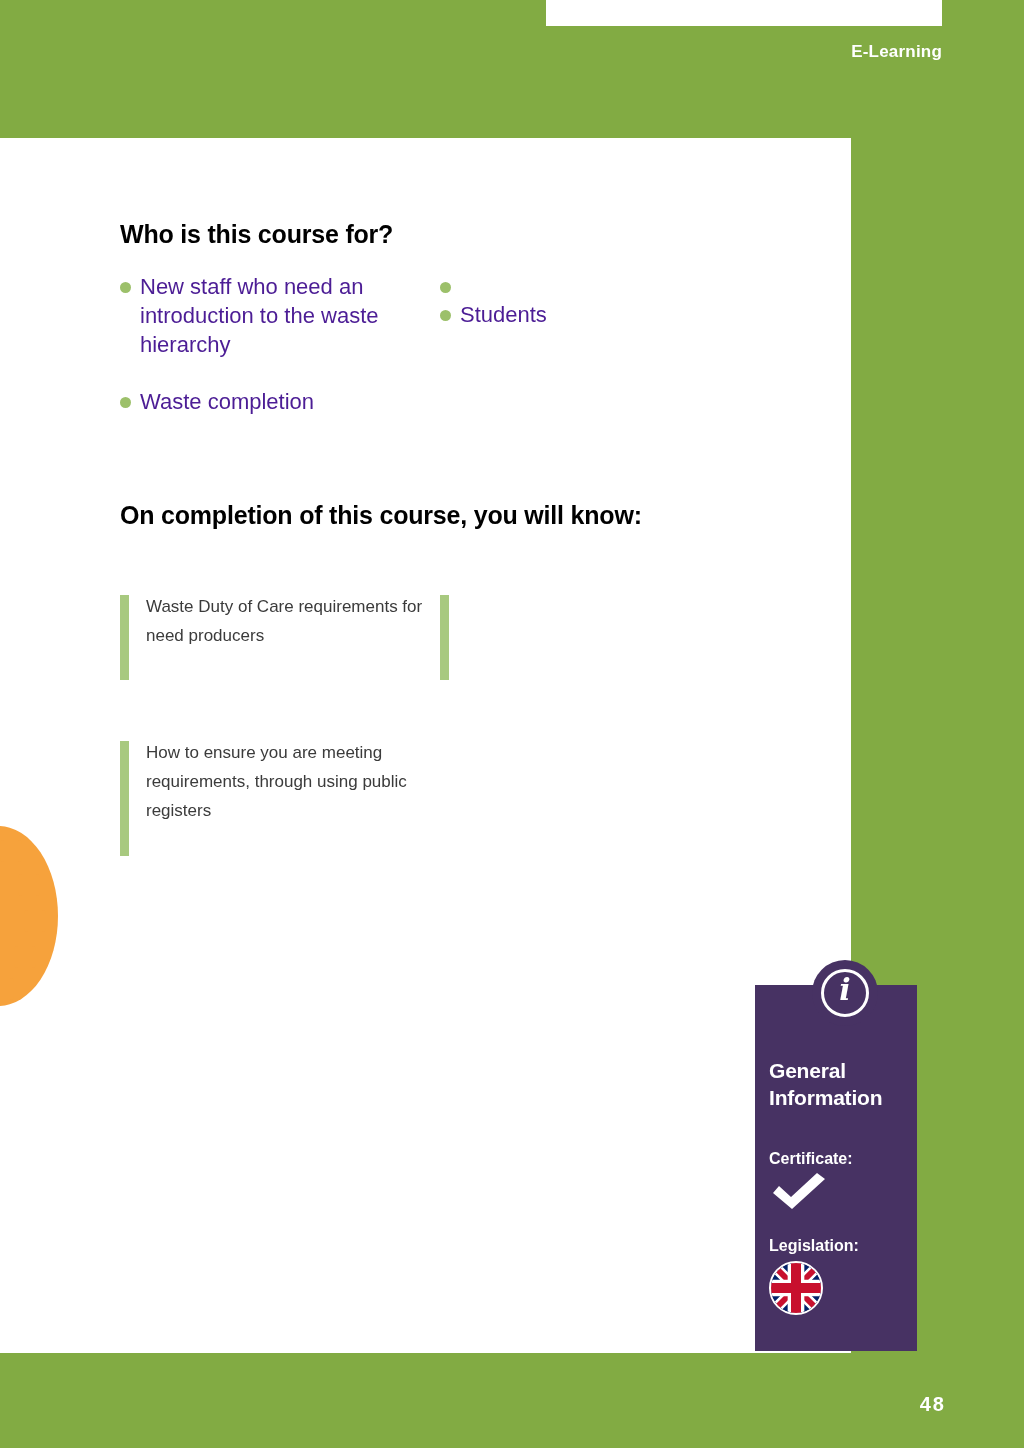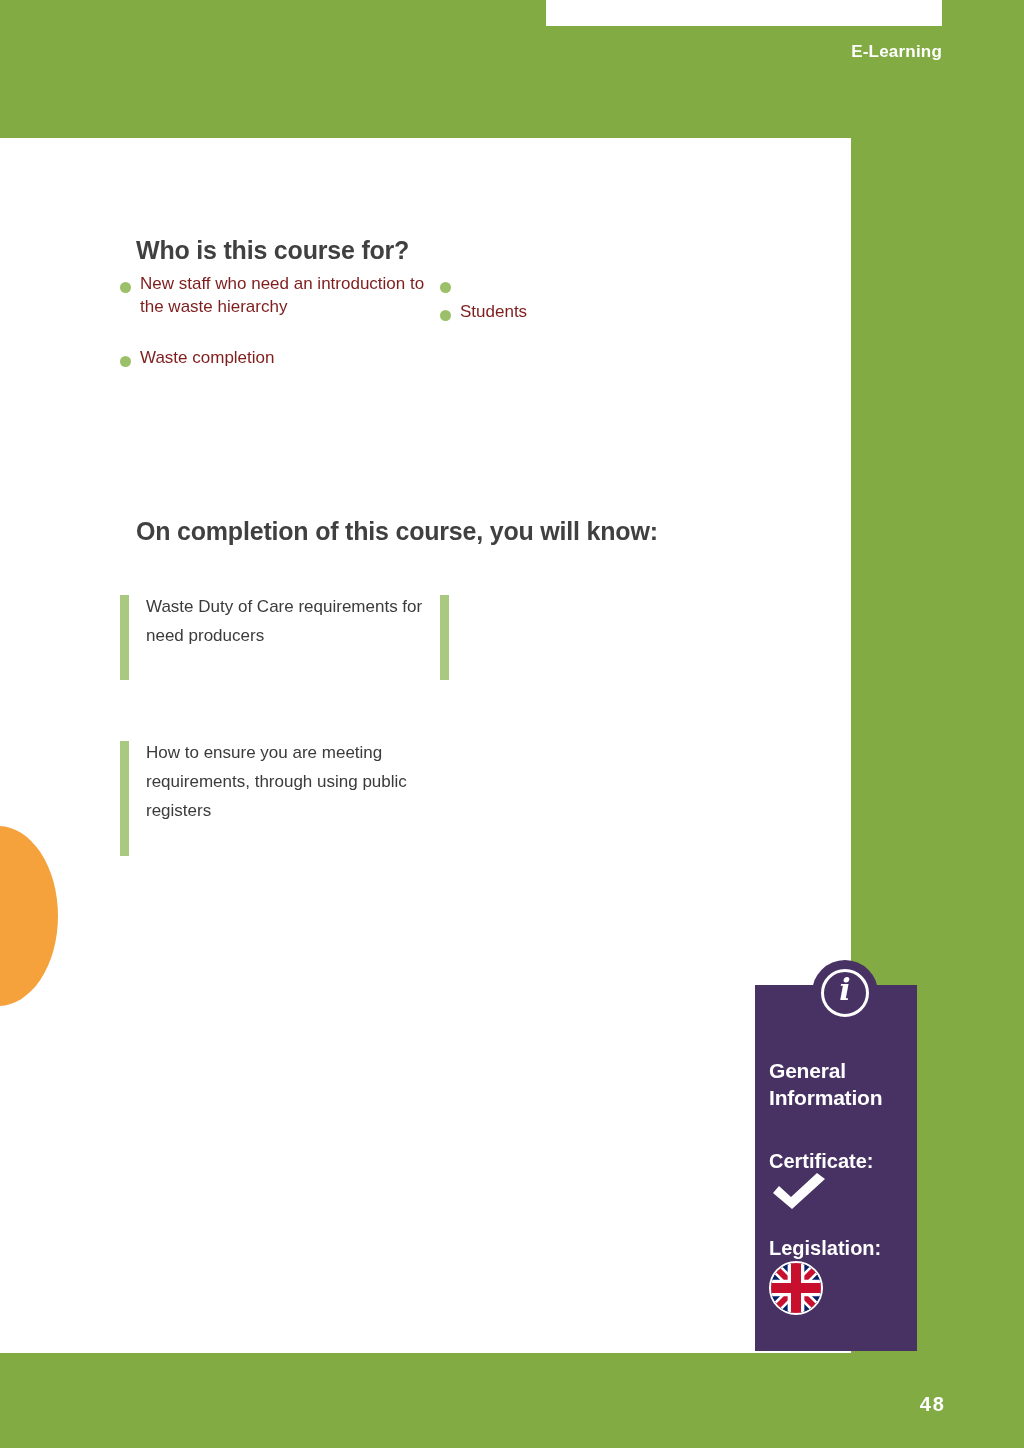--- a/index.html
+++ b/index.html
@@ -65,44 +65,44 @@
   .cog .tooth {
     position: absolute;
     width: 22px;
     height: 22px;
     background: #f6a23c;
     border-radius: 4px;
   }
 
   h2.section-title {
     position: absolute;
-    margin: 16px;
-    color: #404040;
+    margin: 0;
+    color: #000000;
     font-size: 25px;
     font-weight: bold;
     letter-spacing: -0.2px;
   }
   #title-audience { left: 120px; top: 220px; }
   #title-outcomes { left: 120px; top: 501px; text-align: right; }
 
   
   .bullet-col {
     position: absolute;
     width: 310px;
   }
   #audience-col-0 { left: 120px; top: 272px; }
   #audience-col-1 { left: 440px; top: 272px; }
 
   .bullet-item {
     position: relative;
     padding-left: 20px;
     margin-bottom: 28px;
-    color: #7f1d1d;
-    font-size: 17px;
-    line-height: 23px;
+    color: #4c1d95;
+    font-size: 22px;
+    line-height: 29px;
   }
   .bullet-item .dot {
     position: absolute;
     left: 0;
     top: 10px;
     width: 11px;
     height: 11px;
     border-radius: 50%;
     background: #9cc06a;
   }
@@ -179,21 +179,21 @@
     color: #ffffff;
     font-size: 21px;
     font-weight: bold;
     line-height: 27px;
     letter-spacing: -0.2px;
   }
   .info-card .field-label {
     position: absolute;
     left: 14px;
     color: #ffffff;
-    font-size: 20px;
+    font-size: 16px;
     font-weight: bold;
   }
   #label-certificate { top: 165px; }
   #label-legislation { top: 252px; }
 
   .check-mark {
     position: absolute;
     left: 16px;
     top: 186px;
     width: 60px;

